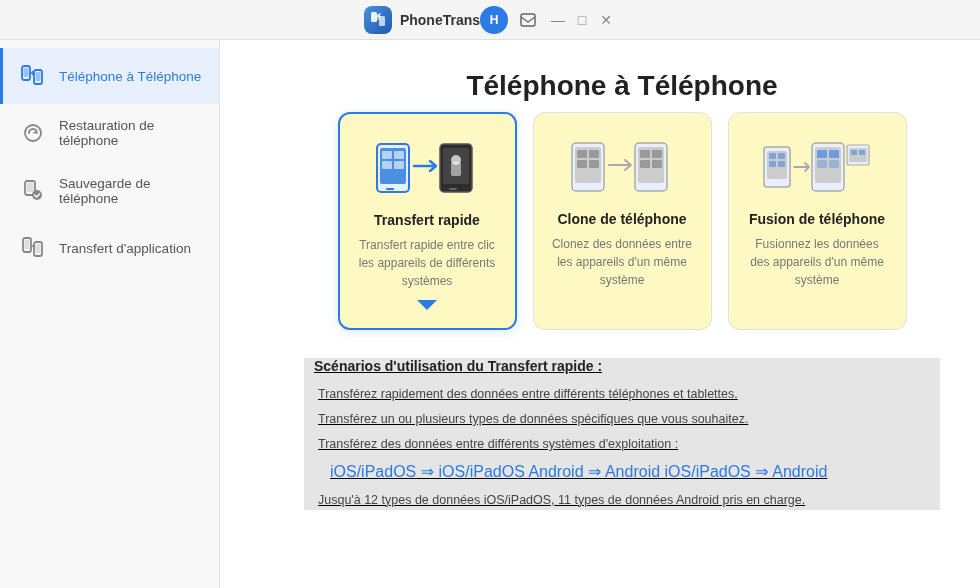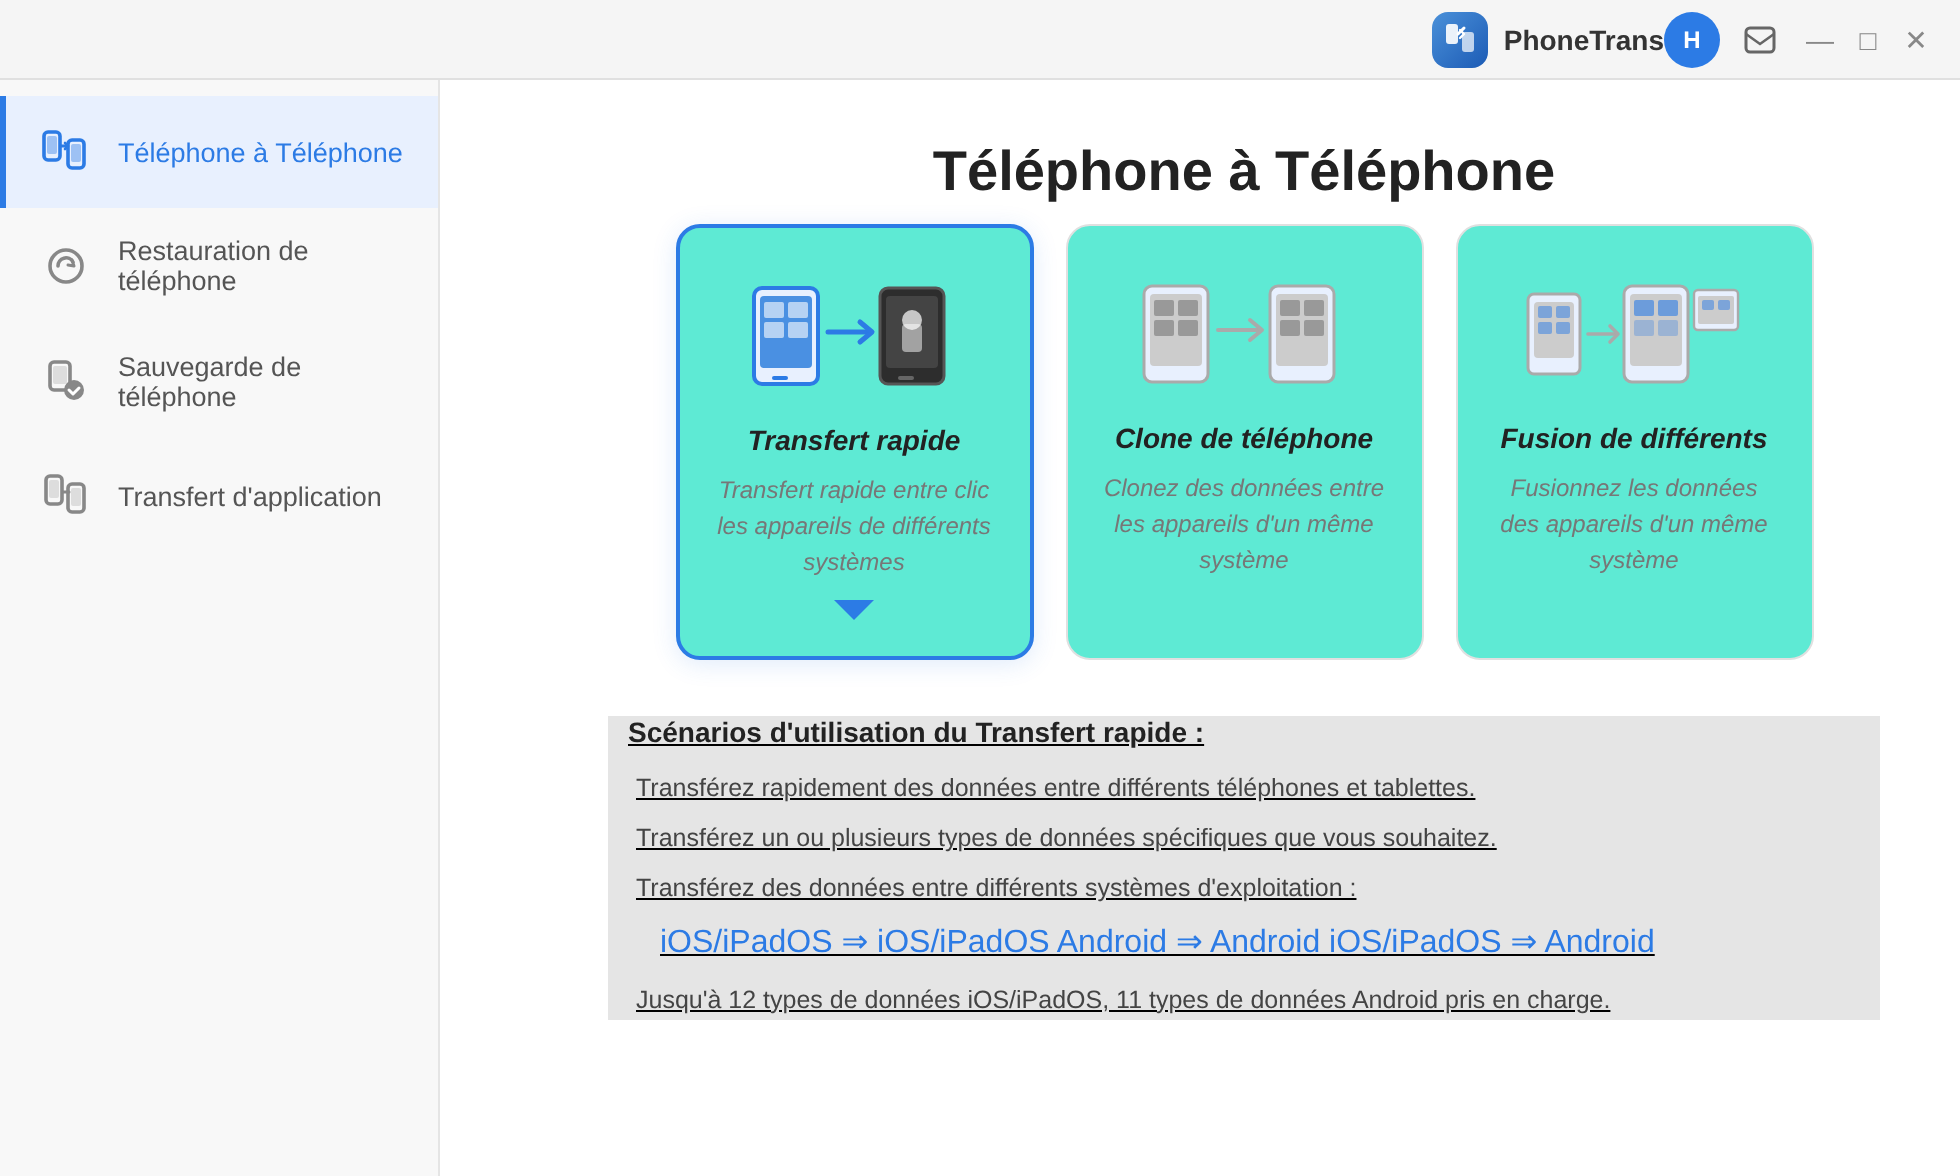--- a/index.html
+++ b/index.html
@@ -12,21 +12,21 @@
       display: flex;
       flex-direction: column;
     }
 
     
     .titlebar {
       height: 40px;
       background: #f5f5f5;
       display: flex;
       align-items: center;
-      justify-content: flex-end;
+      justify-content: center;
       padding: 12px 12px;
       border-bottom: 1px solid #e0e0e0;
       flex-shrink: 0;
     }
     .titlebar-left {
       display: flex;
       align-items: center;
       gap: 8px;
     }
     .app-logo {
@@ -157,23 +157,22 @@
       margin-bottom: 28px;
       justify-content: center;
     }
     .card {
       border: 1.5px solid #e0e0e0;
       border-radius: 12px;
       padding: 22px 18px 18px 18px;
       width: 179px;
       cursor: pointer;
       text-align: center;
-      background: #5eead4;
+      background: #fef9c3;
       transition: border-color 0.2s;
-      font-style: italic;
     }
     .card.active {
       border: 2px solid #2c7be5;
       box-shadow: 0 2px 12px rgba(44,123,229,0.15);
     }
     .card-icon-area {
       height: 64px;
       display: flex;
       align-items: center;
       justify-content: center;
@@ -402,21 +401,21 @@
             <rect x="67" y="13" width="10" height="8" rx="1" fill="#2c7be5" opacity="0.6"></rect>
             <rect x="55" y="23" width="10" height="8" rx="1" fill="#2c7be5" opacity="0.3"></rect>
             <rect x="67" y="23" width="10" height="8" rx="1" fill="#2c7be5" opacity="0.3"></rect>
 
             <rect x="85" y="8" width="22" height="20" rx="2" fill="#e8f0fe" stroke="#aaa" stroke-width="1.2"></rect>
             <rect x="87" y="11" width="18" height="14" rx="1" fill="#ccc"></rect>
             <rect x="89" y="13" width="6" height="5" rx="1" fill="#2c7be5" opacity="0.5"></rect>
             <rect x="97" y="13" width="6" height="5" rx="1" fill="#2c7be5" opacity="0.5"></rect>
           </svg>
         </div>
-        <div class="card-title">Fusion de différents</div>
+        <div class="card-title">Fusion de téléphone</div>
         <div class="card-desc">Fusionnez les données des appareils d'un même système</div>
       </div>
 
     </div>
 
     <div class="scenarios">
       <p class="scenarios-title">Scénarios d'utilisation du Transfert rapide :</p>
       <ol class="scenarios-list">
         <li><span>Transférez rapidement des données entre différents téléphones et tablettes.</span></li>
         <li><span>Transférez un ou plusieurs types de données spécifiques que vous souhaitez.</span></li>

